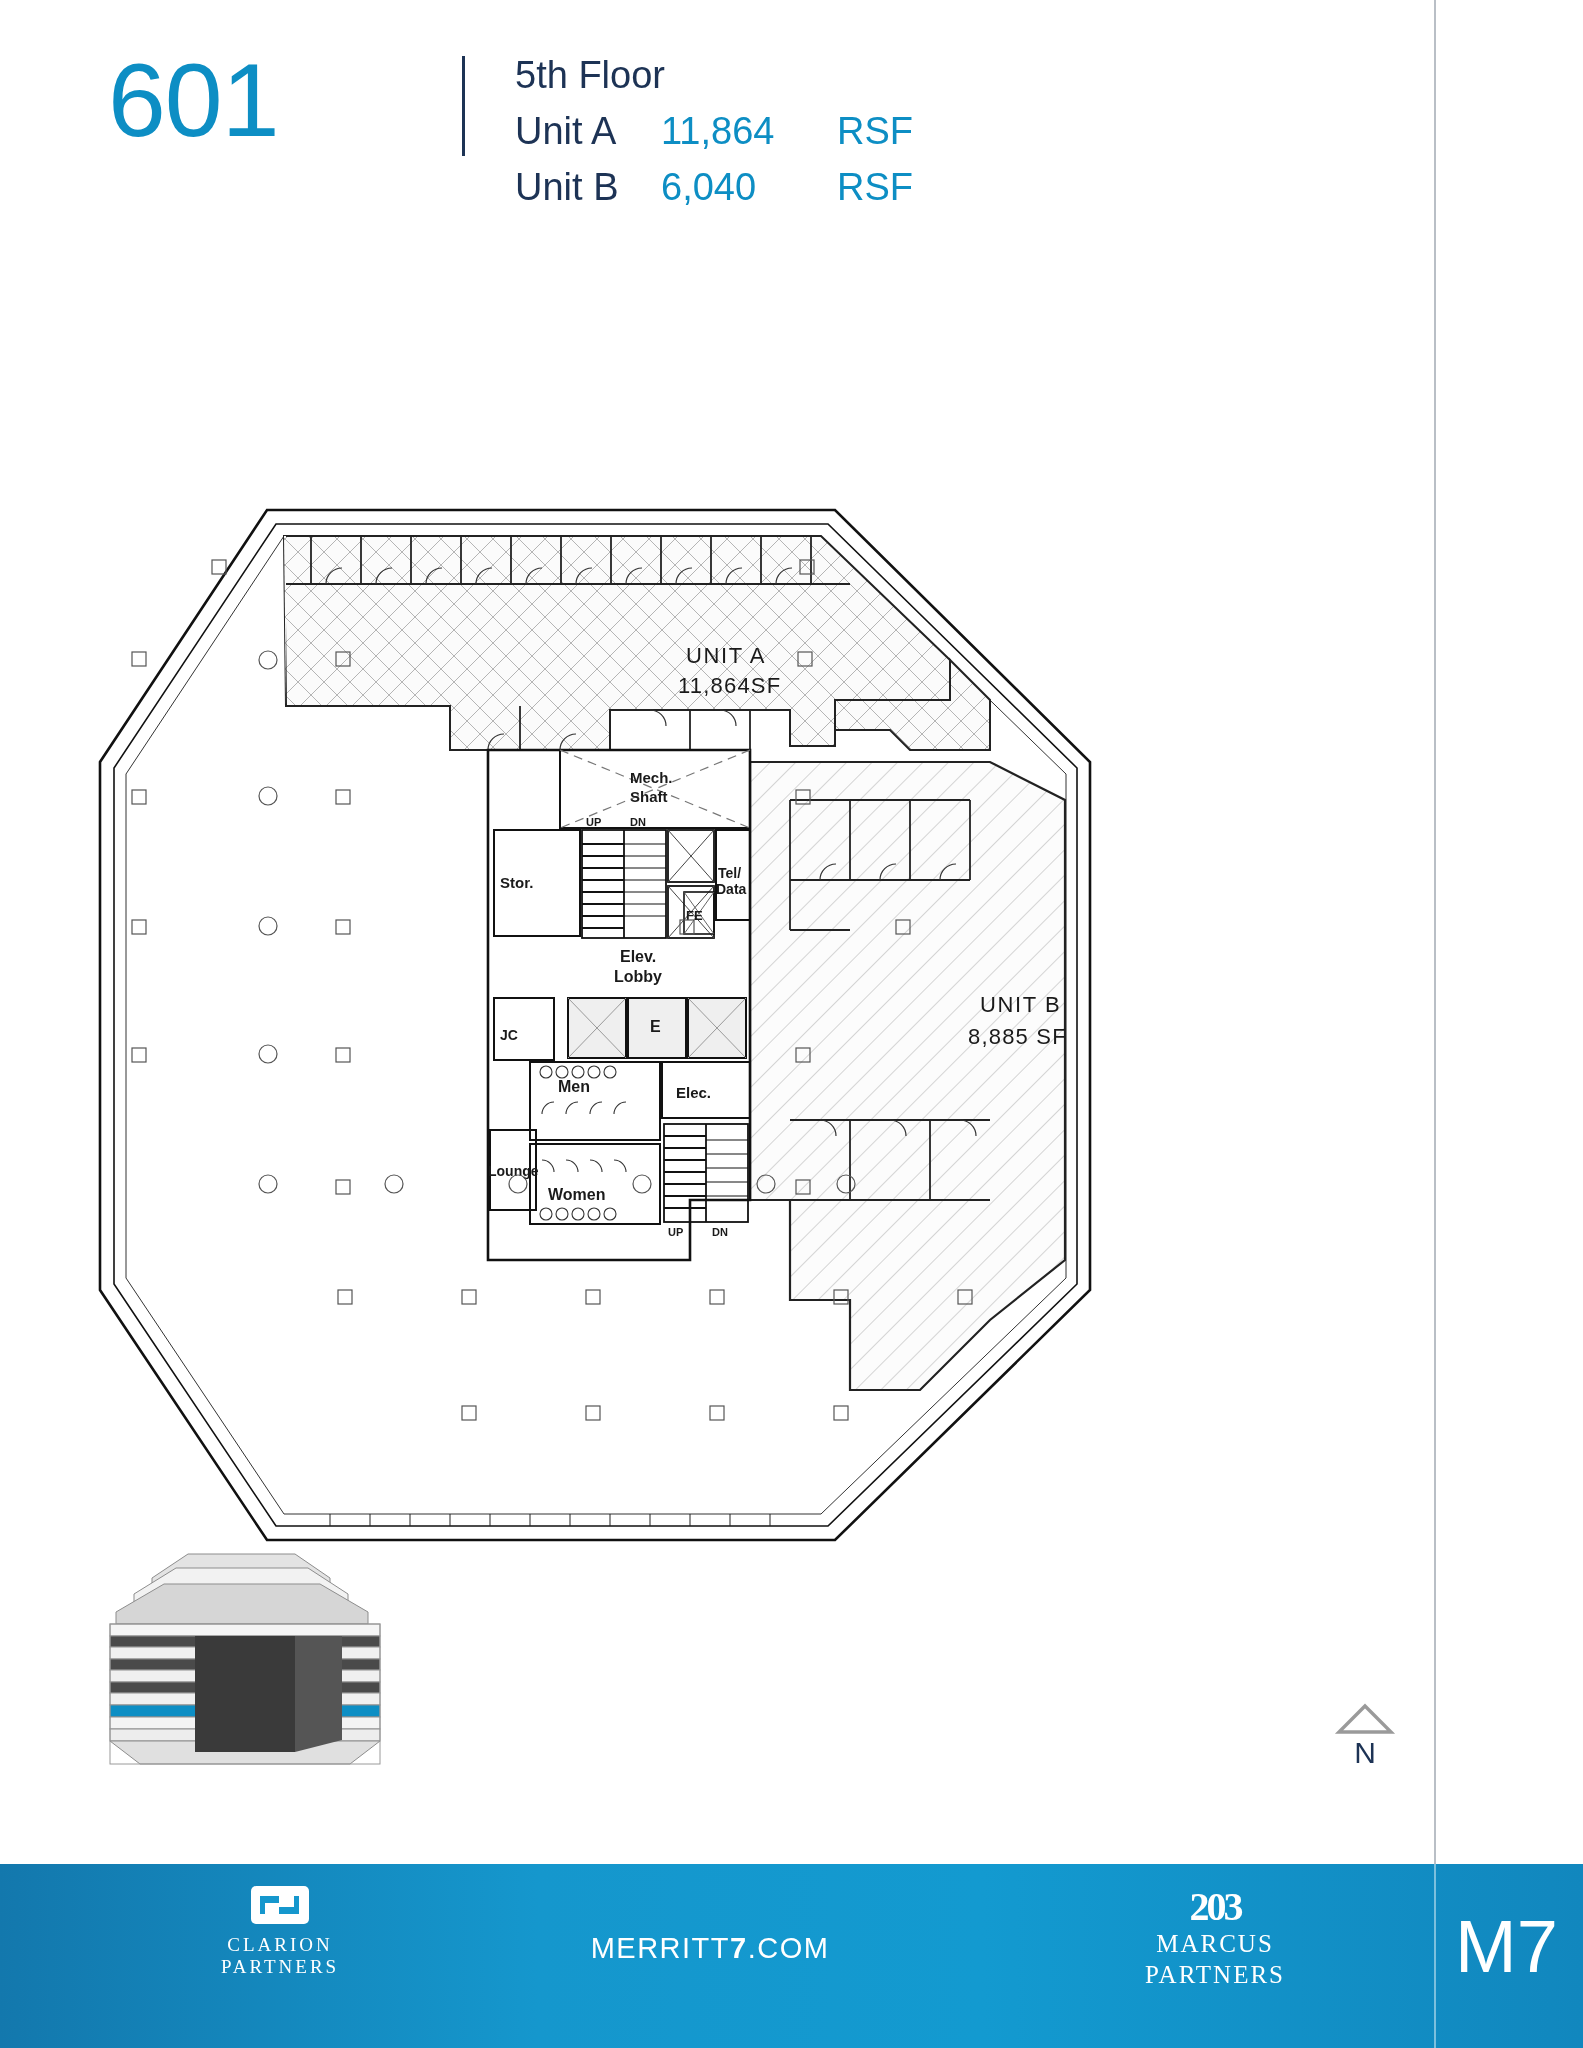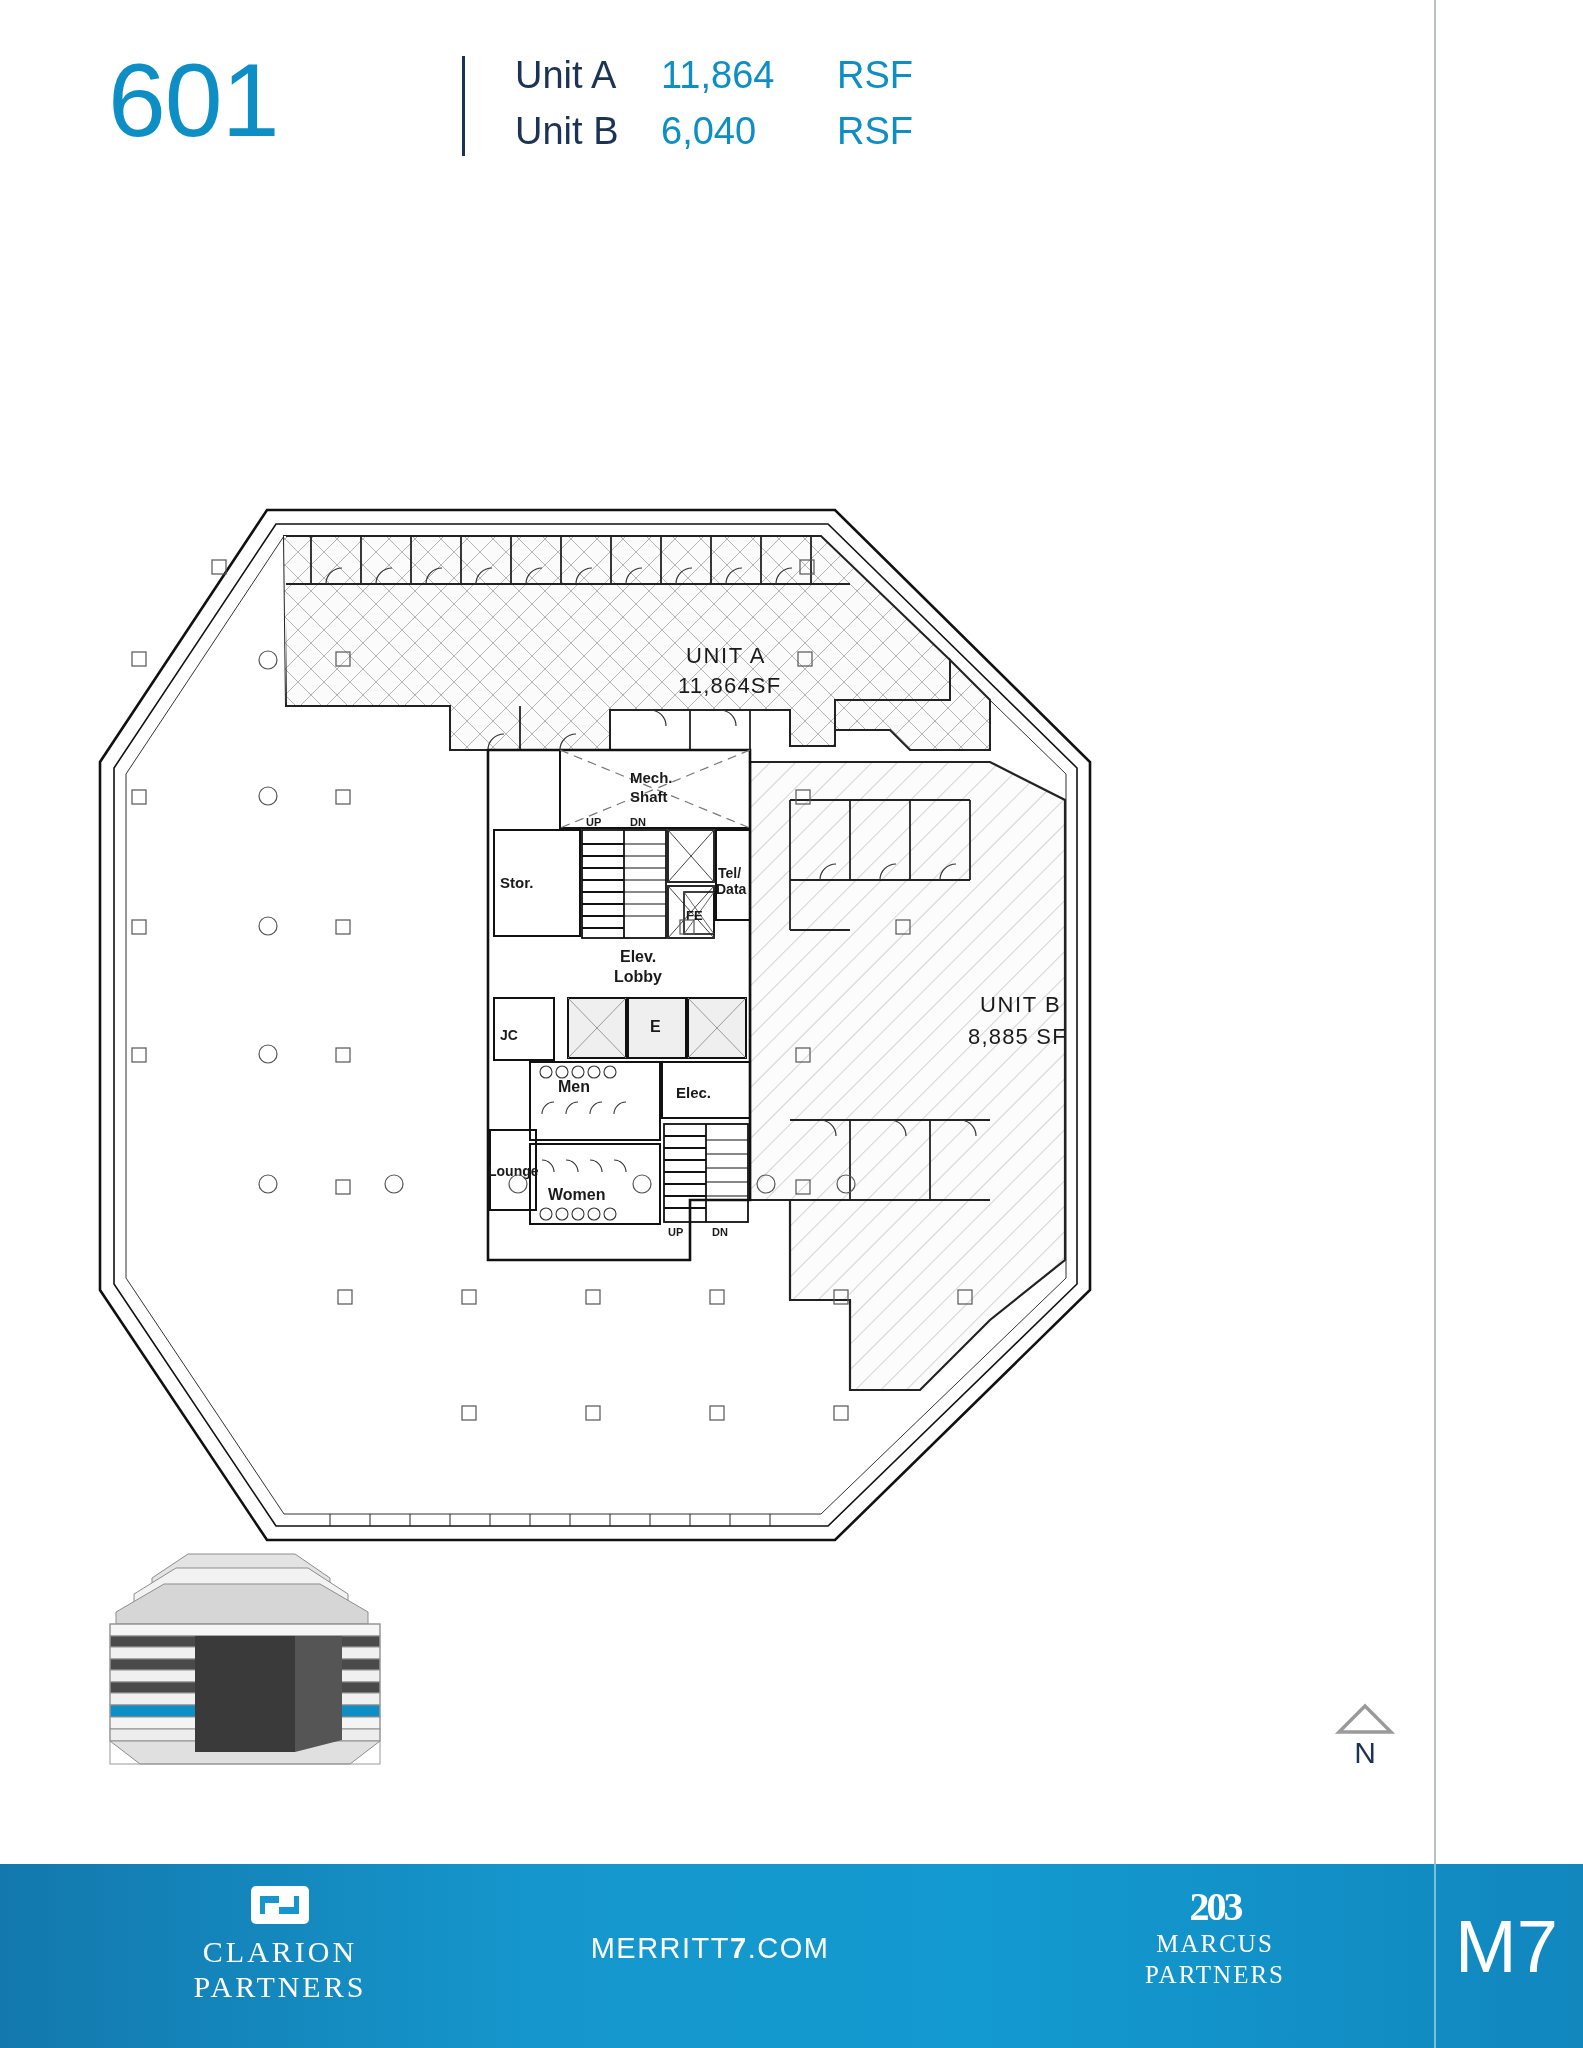--- a/index.html
+++ b/index.html
@@ -84,21 +84,21 @@
     position: absolute; left: 28px; top: 21px; width: 20px; height: 7px;
     background: #1597cd;
   }
   #clarion .cpmark .stem1 {
     position: absolute; left: 9px; top: 10px; width: 5px; height: 18px; background: #1597cd;
   }
   #clarion .cpmark .stem2 {
     position: absolute; left: 43px; top: 10px; width: 5px; height: 18px; background: #1597cd;
   }
   #clarion .cname {
-    font-family: "Liberation Serif", serif; font-size: 30px; letter-spacing: 3px;
+    font-family: "Liberation Serif", serif; font-size: 19px; letter-spacing: 3px;
     line-height: 1.18; color: #ffffff; text-align: center;
   }
   #merritt {
     position: absolute; left: 460px; top: 68px; width: 500px; text-align: center;
     color: #ffffff; font-size: 29px; letter-spacing: 1.5px; font-weight: 300;
   }
   #merritt b { font-weight: 700; }
   #marcus { position: absolute; left: 1090px; top: 22px; width: 250px; text-align: center; color:#fff; }
   #marcus .mmark { height: 42px; line-height: 42px; font-family: "Liberation Serif", serif;
     font-size: 40px; letter-spacing: -3px; font-weight: 700; }
@@ -119,20 +119,23 @@
 <body>
 
 <div id="page">
 
   <div id="vrule"></div>
 
   <div id="header">
     <div id="bignum">601</div>
     <div id="hdr-divider"></div>
     <div id="hdr-lines">
+      <div class="hline">
+        <span class="hlabel">5th Floor</span>
+      </div>
       <div class="hline">
         <span class="hlabel hunit">Unit A</span>
         <span class="hval hnum">11,864</span>
         <span class="hval hrsf">RSF</span>
       </div>
       <div class="hline">
         <span class="hlabel hunit">Unit B</span>
         <span class="hval hnum">6,040</span>
         <span class="hval hrsf">RSF</span>
       </div>

